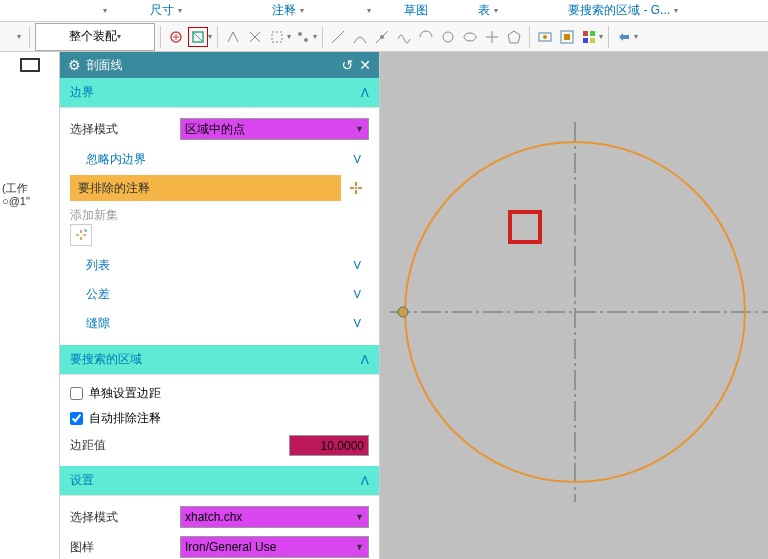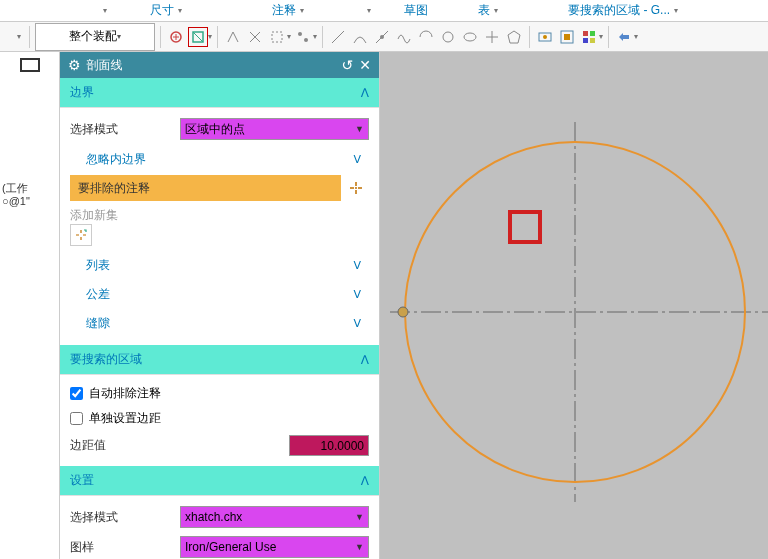--- a/index.html
+++ b/index.html
@@ -279,26 +279,26 @@
           <span class="chev">ᐯ</span>
         </div>
       </div>
 
       <div class="section-head">
         <span>要搜索的区域</span>
         <span class="arrow">ᐱ</span>
       </div>
       <div class="section-content">
         <div class="check-row">
+          <input type="checkbox" style="">
+          <span>单独设置边距</span>
+        </div>
+        <div class="check-row">
           <input type="checkbox" checked="" style="">
           <span>自动排除注释</span>
-        </div>
-        <div class="check-row">
-          <input type="checkbox" style="">
-          <span>单独设置边距</span>
         </div>
         <div class="field-row">
           <div class="field-label">边距值</div>
           <div class="field-control" style="display:flex;justify-content:flex-end">
             <input class="num-input" value="10.0000" style="">
           </div>
         </div>
       </div>
 
       <div class="section-head">

